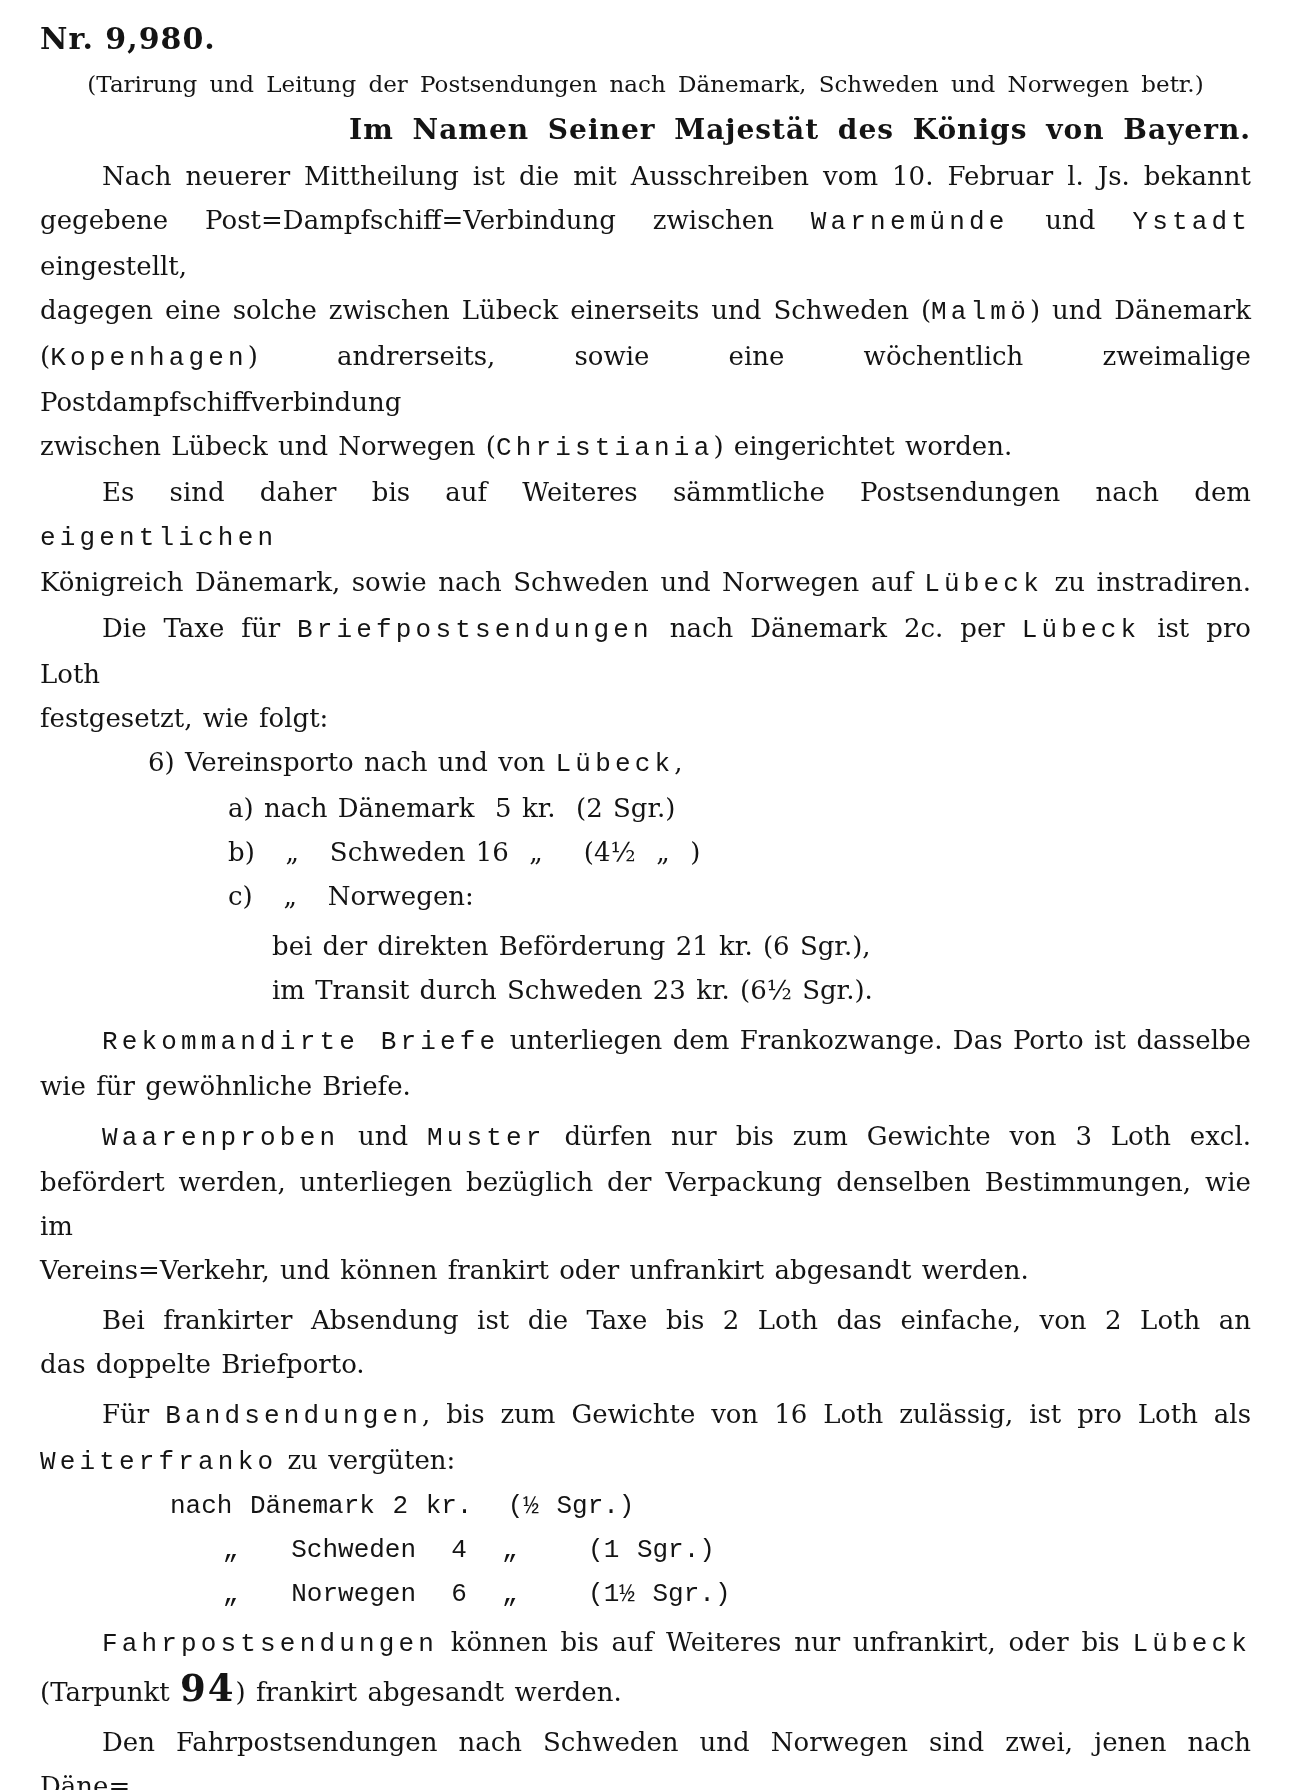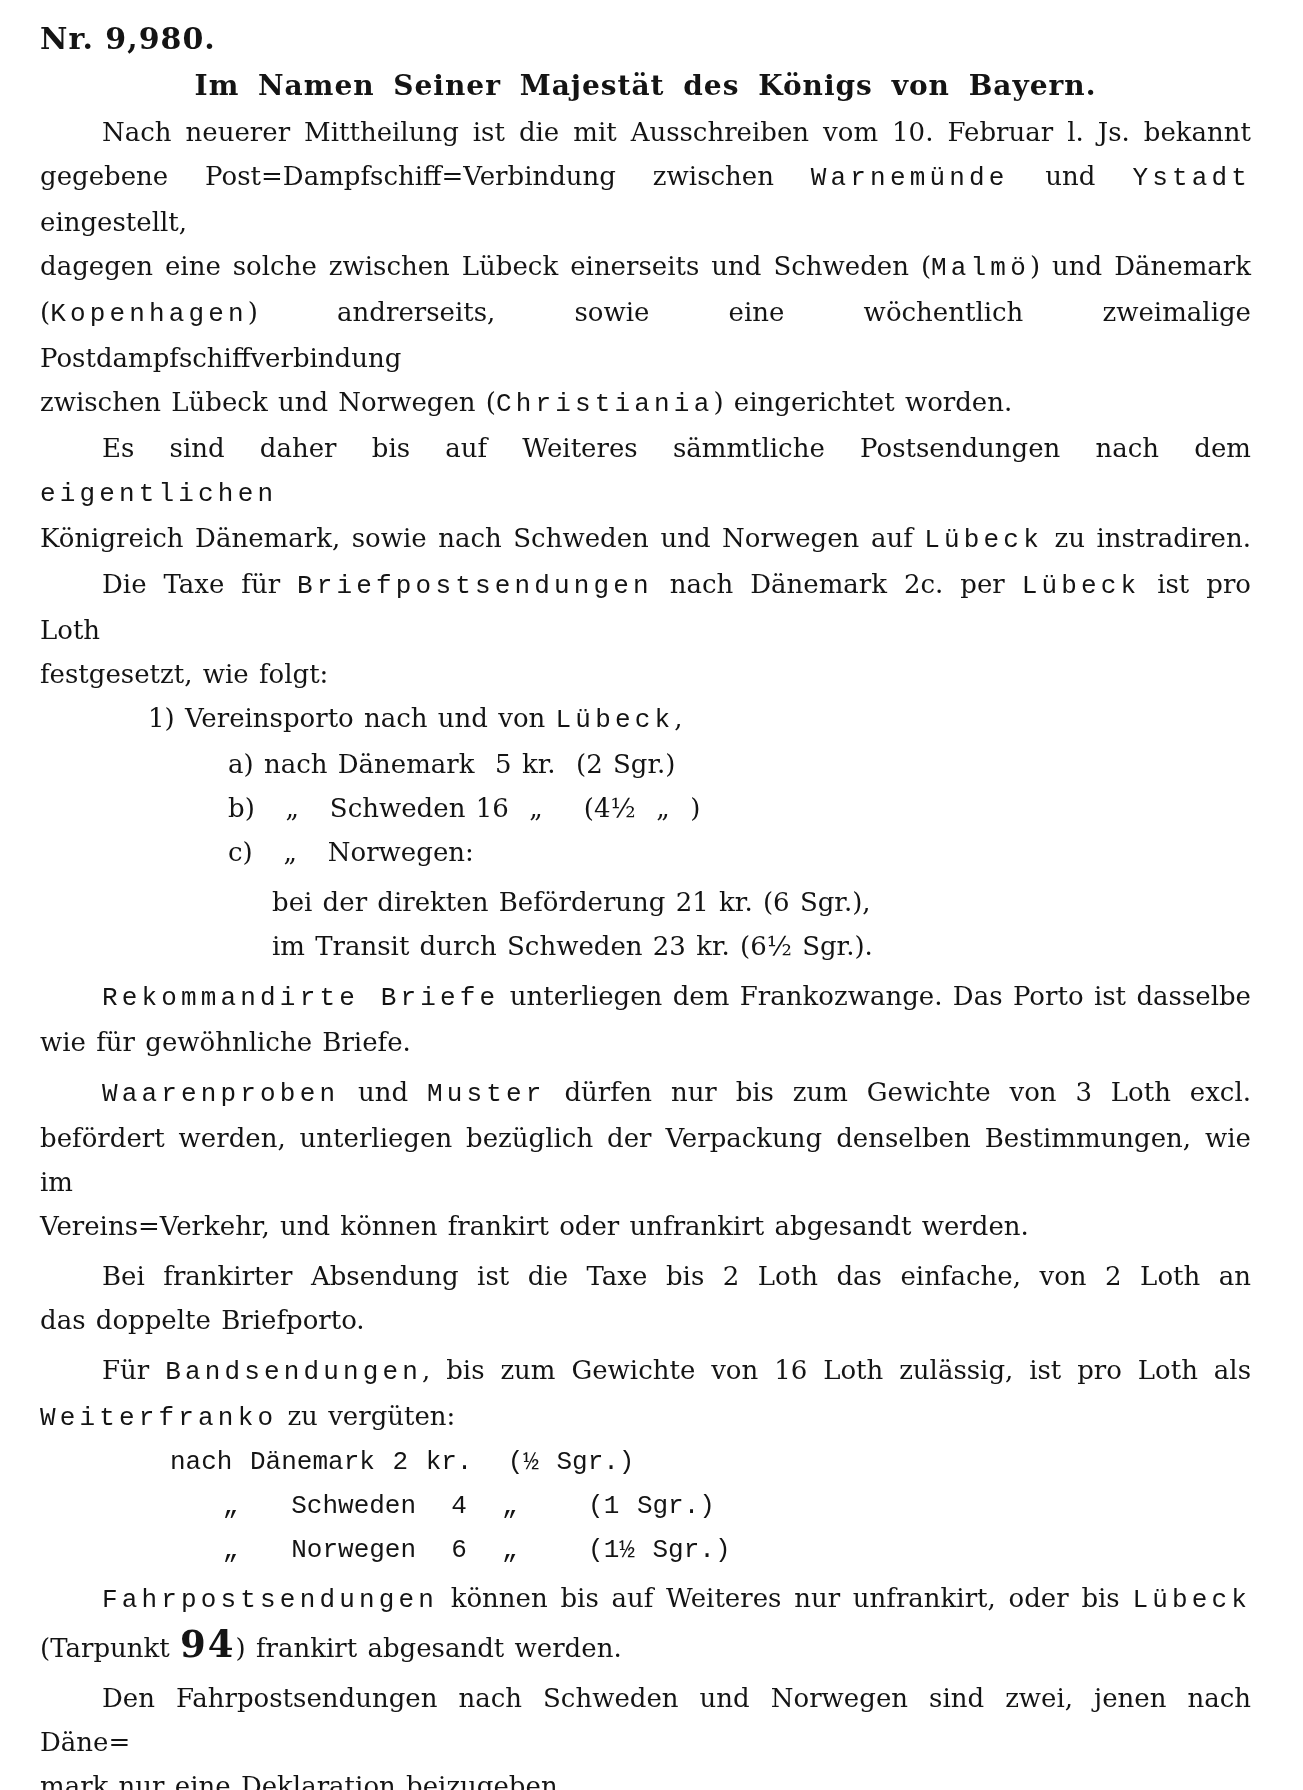--- a/index.html
+++ b/index.html
@@ -20,59 +20,60 @@
     color:var(--ink);
     border-radius:22px;
   }
   .doc-number{
     font-size:30px;font-weight:bold;line-height:46px;letter-spacing:1px;
   }
   .subject{
     text-align:center;font-size:23px;line-height:44px;word-spacing:5px;
   }
   .proclamation{
-    text-align:center;font-size:28px;font-weight:bold;line-height:48px;
+    text-align:right;font-size:28px;font-weight:bold;line-height:48px;
     word-spacing:8px;letter-spacing:1px;
   }
   .block{font-size:26px;}
   .line{
     line-height:44px;min-height:44px;
     white-space:pre-wrap;word-spacing:2px;
   }
   .line.j{
     text-align:justify;text-align-last:justify;
     white-space:normal;
   }
   .sp{letter-spacing:0.16em;font-family:Liberation Mono, monospace;}
   .big{font-size:37px;font-weight:bold;letter-spacing:2px;}
 </style>
 </head>
 <body>
 
 <div id="sheet">
   <div class="doc-number">Nr. 9,980.</div>
+  <div class="subject">(Tarirung und Leitung der Postsendungen nach Dänemark, Schweden und Norwegen betr.)</div>
   <div class="proclamation">Im Namen Seiner Majestät des Königs von Bayern.</div>
   <div id="doc-body">
       <div class="block">
         <div class="line j" style="text-indent: 62px;"><span>Nach neuerer Mittheilung ist die mit Ausschreiben vom 10. Februar l. Js. bekannt</span></div>
         <div class="line j"><span>gegebene Post=Dampfschiff=Verbindung zwischen </span><span class="sp">Warnemünde</span><span> und </span><span class="sp">Ystadt</span><span> eingestellt,</span></div>
         <div class="line j"><span>dagegen eine solche zwischen Lübeck einerseits und Schweden (</span><span class="sp">Malmö</span><span>) und Dänemark</span></div>
         <div class="line j"><span>(</span><span class="sp">Kopenhagen</span><span>) andrerseits, sowie eine wöchentlich zweimalige Postdampfschiffverbindung</span></div>
         <div class="line"><span>zwischen Lübeck und Norwegen (</span><span class="sp">Christiania</span><span>) eingerichtet worden.</span></div>
       </div>
       <div class="block">
         <div class="line j" style="text-indent: 62px;"><span>Es sind daher bis auf Weiteres sämmtliche Postsendungen nach dem </span><span class="sp">eigentlichen</span></div>
         <div class="line j"><span>Königreich Dänemark, sowie nach Schweden und Norwegen auf </span><span class="sp">Lübeck</span><span> zu instradiren.</span></div>
       </div>
       <div class="block">
         <div class="line j" style="text-indent: 62px;"><span>Die Taxe für </span><span class="sp">Briefpostsendungen</span><span> nach Dänemark 2c. per </span><span class="sp">Lübeck</span><span> ist pro Loth</span></div>
         <div class="line"><span>festgesetzt, wie folgt:</span></div>
       </div>
       <div class="block" style="padding-left: 108px;">
-        <div class="line"><span>1) Vereinsporto nach und von </span><span class="sp">Lübeck</span><span>,</span></div>
+        <div class="line"><span>6) Vereinsporto nach und von </span><span class="sp">Lübeck</span><span>,</span></div>
       </div>
       <div class="block" style="padding-left: 188px;">
         <div class="line"><span>a) nach Dänemark  5 kr.  (2 Sgr.)</span></div>
         <div class="line"><span>b)   „   Schweden 16  „    (4½  „  )</span></div>
         <div class="line"><span>c)   „   Norwegen:</span></div>
       </div>
       <div class="block" style="padding-left: 232px; margin-top: 6px;">
         <div class="line"><span>bei der direkten Beförderung 21 kr. (6 Sgr.),</span></div>
         <div class="line"><span>im Transit durch Schweden 23 kr. (6½ Sgr.).</span></div>
       </div>

